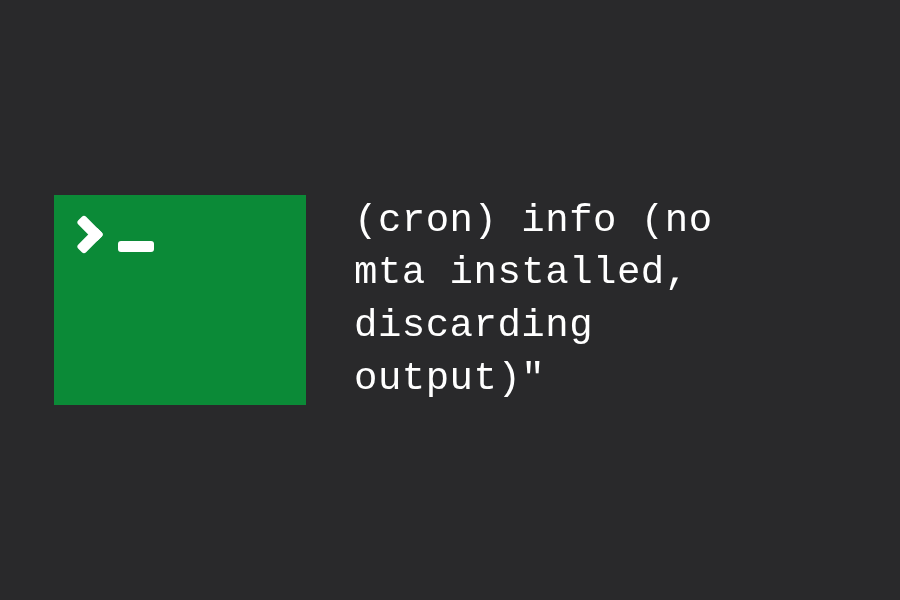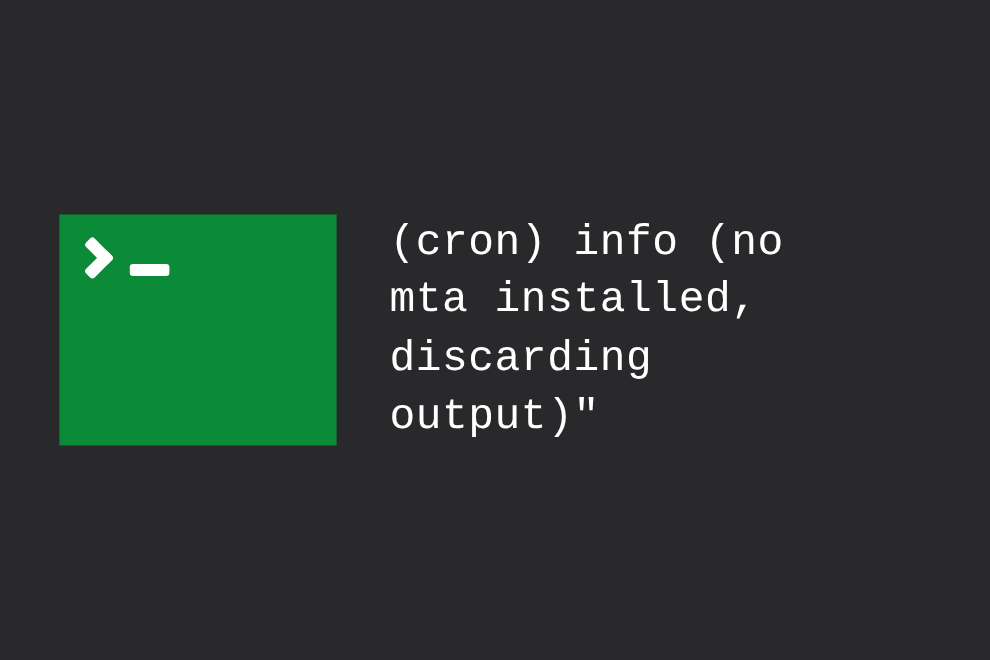--- a/index.html
+++ b/index.html
@@ -12,21 +12,21 @@
       height: 600px;
       background-color: #29292b;
       display: flex;
       align-items: center;
       justify-content: flex-start;
       padding-left: 54px;
       overflow: hidden;
     }
     .container {
       display: flex;
-      align-items: flex-start;
+      align-items: center;
       gap: 48px;
     }
     .terminal-icon {
       width: 252px;
       height: 210px;
       background-color: #0b8a37;
       position: relative;
       flex-shrink: 0;
     }
     .terminal-icon .prompt {

